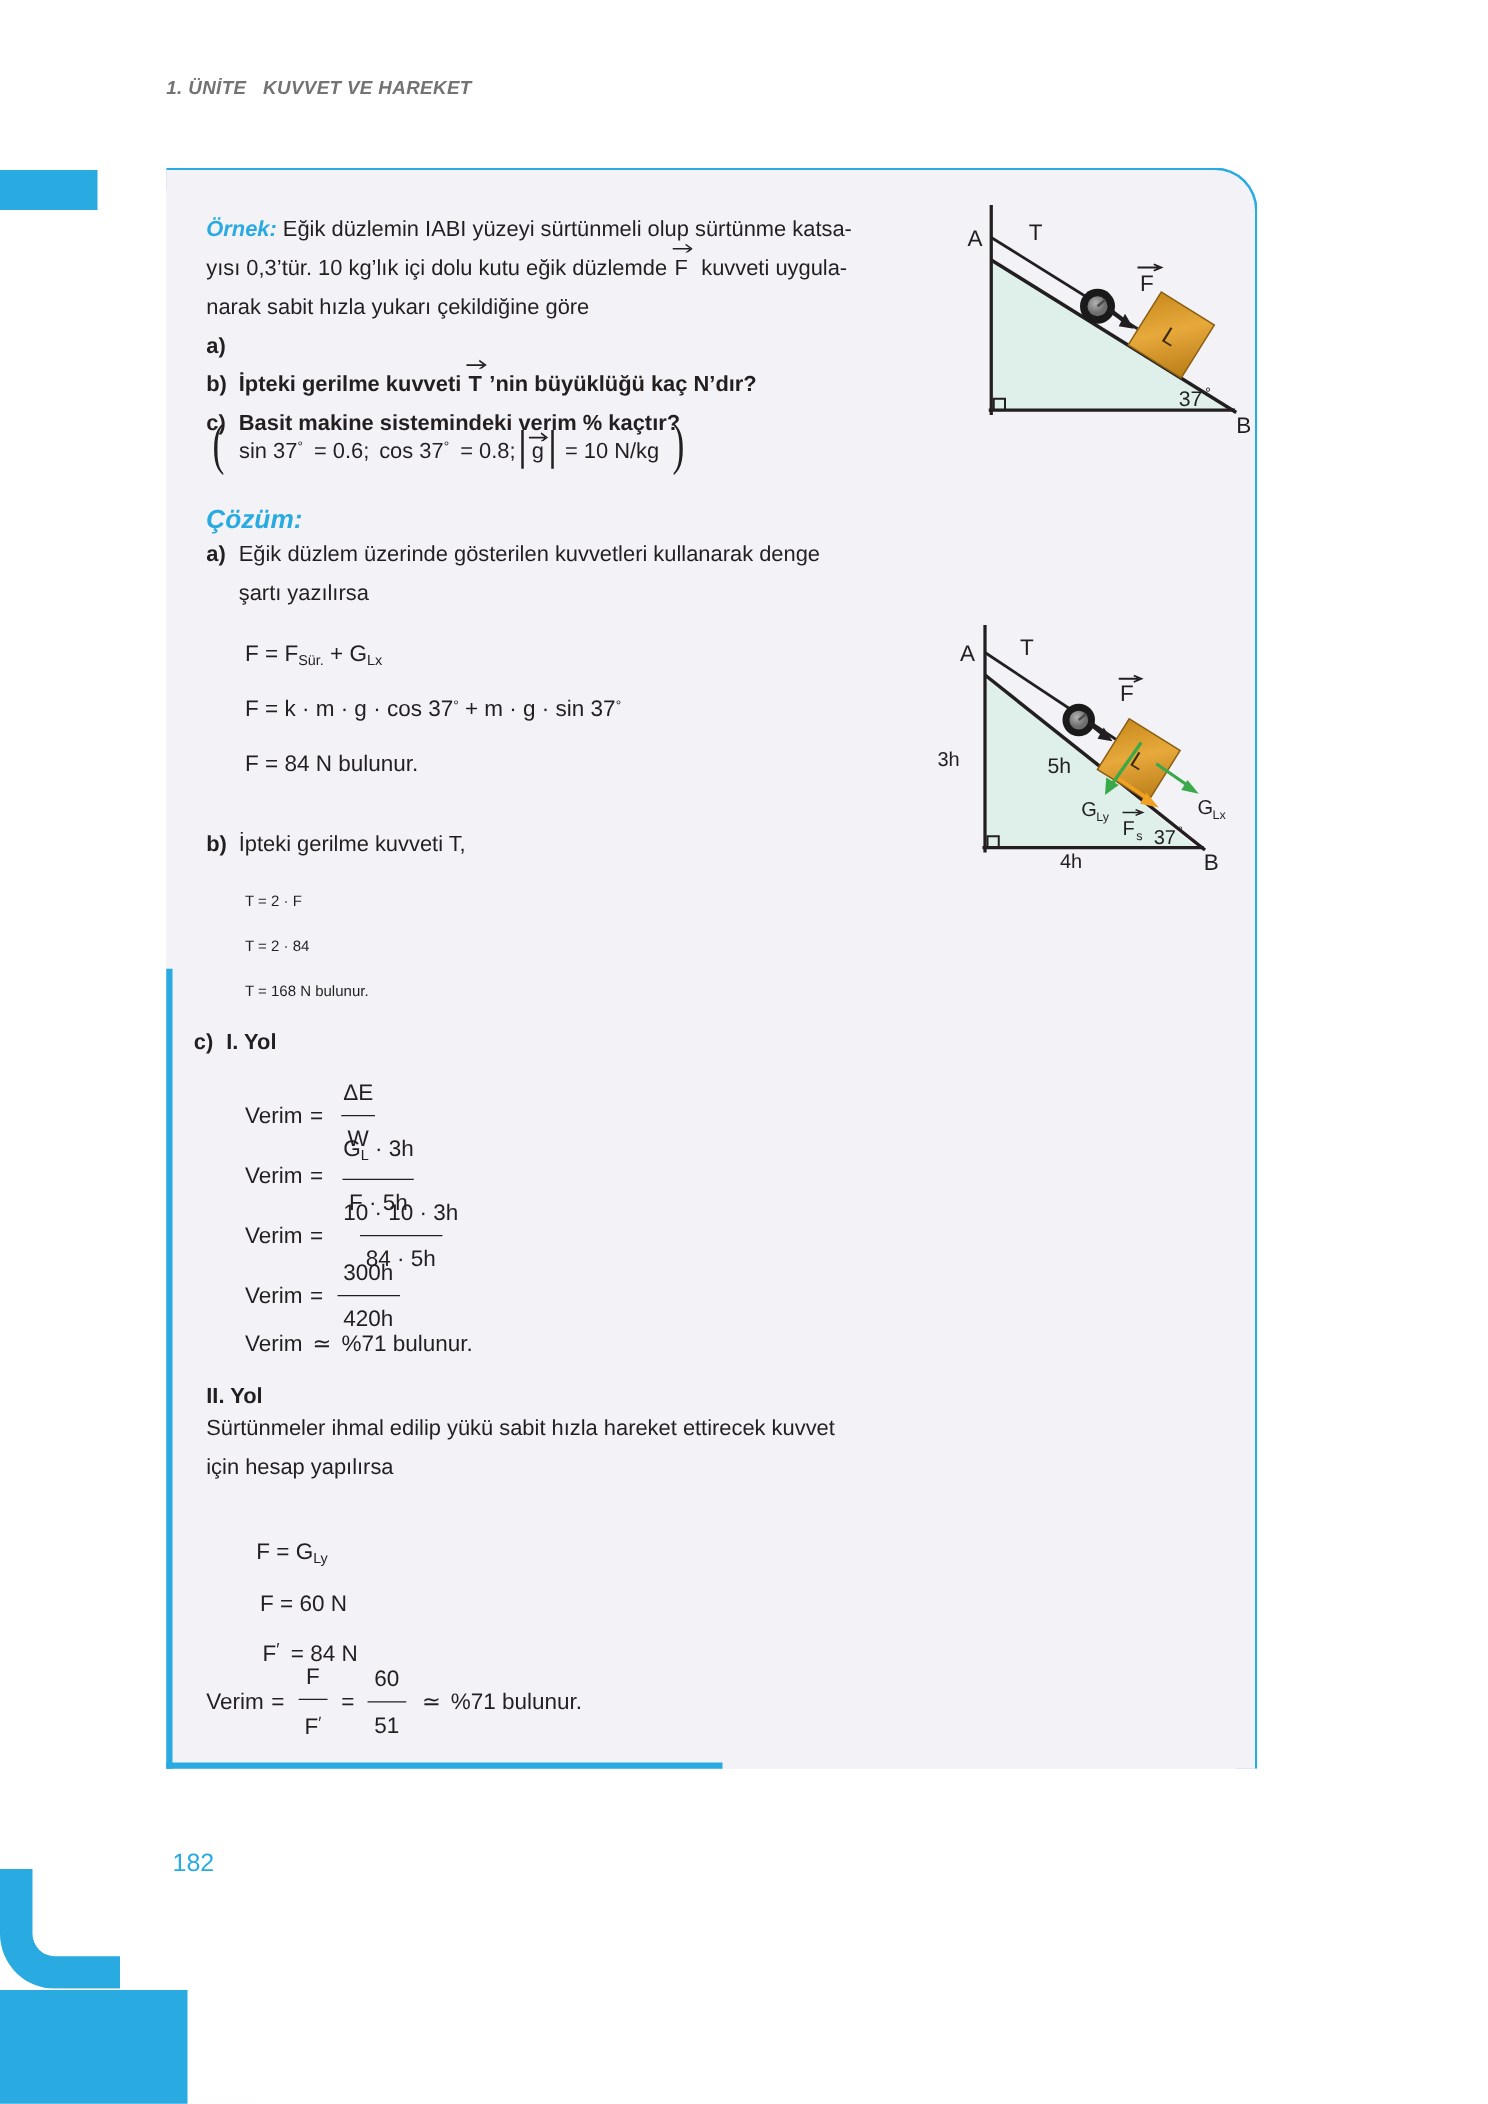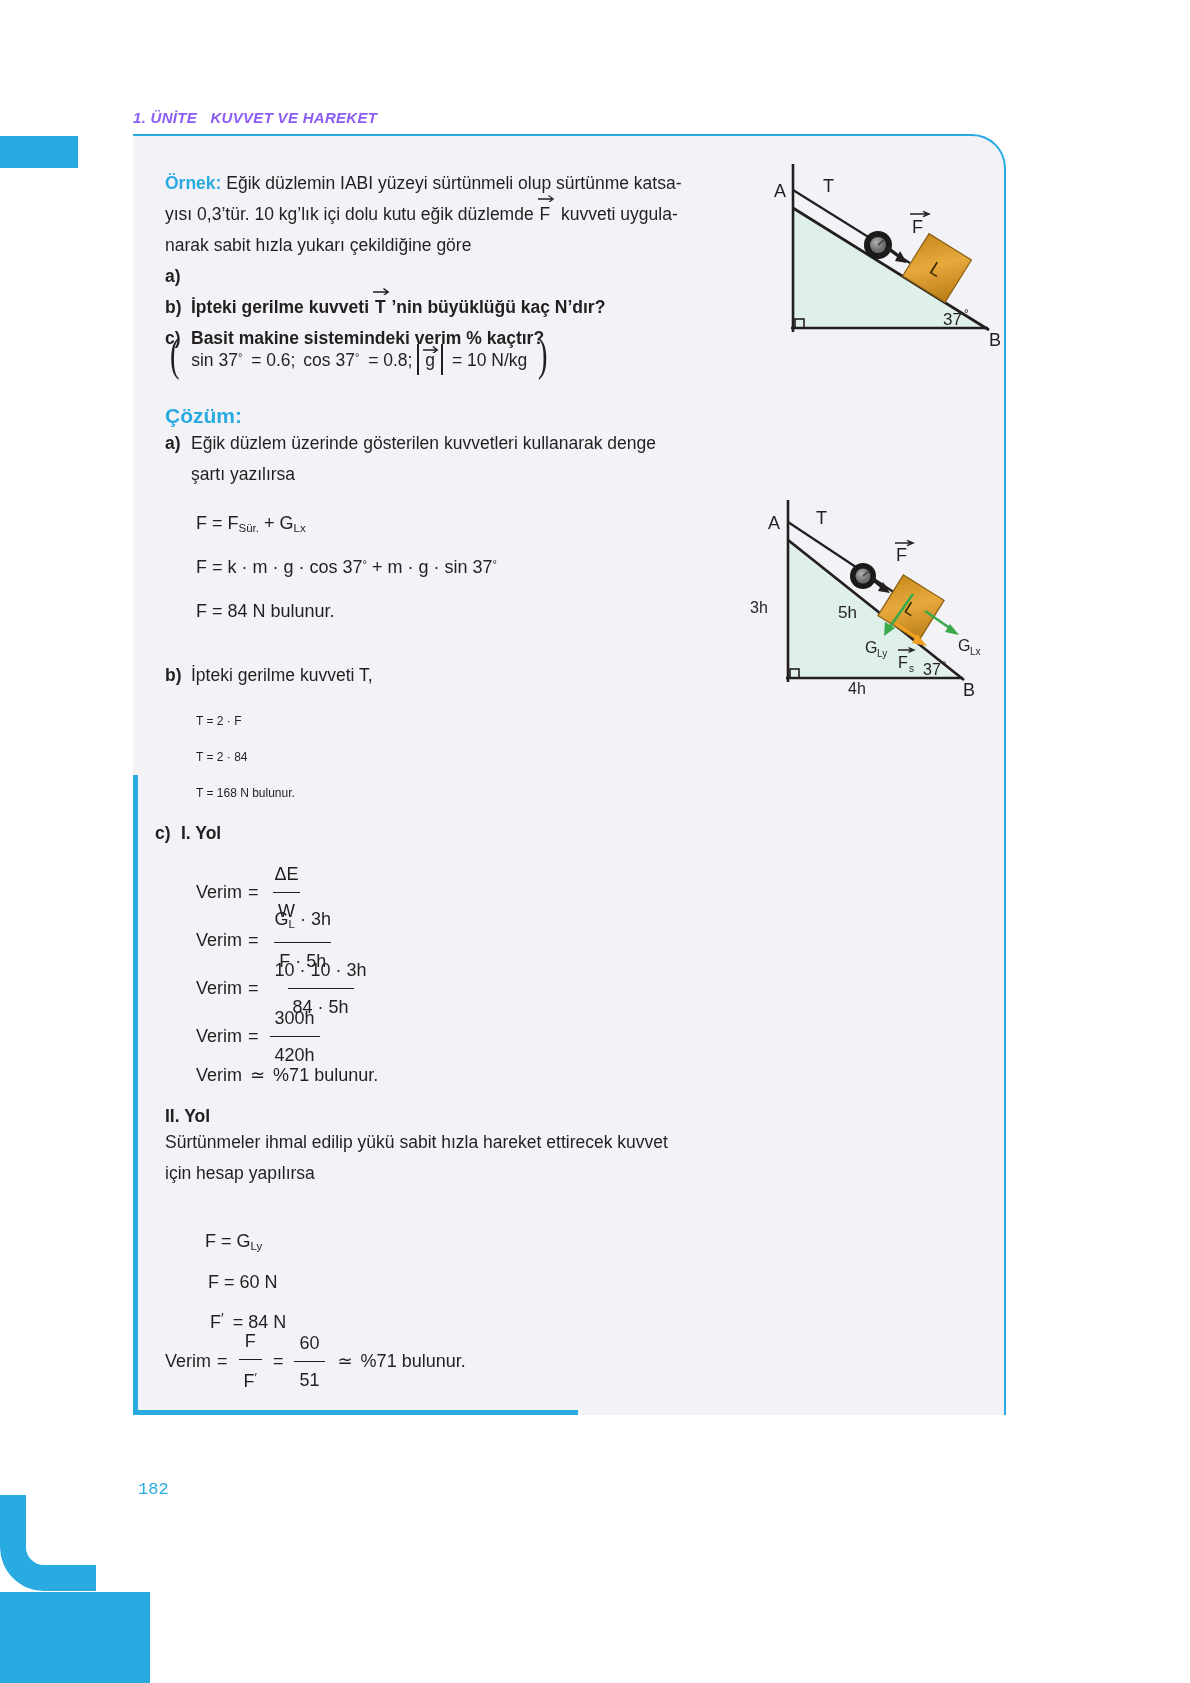--- a/index.html
+++ b/index.html
@@ -11,21 +11,21 @@
     position: relative;
     overflow: hidden;
     color: #231f20;
   }
 
   
   .run-head {
     position:absolute; left:133px; top:62px;
     font-style: italic; font-weight: bold;
     font-size: 15px; letter-spacing: .3px;
-    color:#8b5cf6; white-space: pre; margin-top: 47px;
+    color:#737373; white-space: pre;
   }
 
   
   .cyan-tab {
     position:absolute; left:0; top:136px;
     width:78px; height:32px; background:#29abe2;
   }
   .cyan-corner {
     position:absolute; left:0px; top:1495px;
     width:96px; height:96px;
@@ -35,21 +35,21 @@
   }
   .cyan-corner2{
     position:absolute; left:0px; top:1592px;
     width:150px; height:92px; background:#29abe2;
     border-top-left-radius:0px;
   }
 
   
   .page-num {
     position:absolute; left:138px; top:1480px;
-    font-size:17px; color:#29abe2; font-weight:400;font-family:Liberation Mono, monospace;
+    font-size:20px; color:#29abe2; font-weight:400;
   }
 
   
   .card {
     position:absolute; left:133px; top:134px;
     width:873px; height:1281px;
     background:#f2f2f7;
     border-top:2.5px solid #29abe2;
     border-right:2.5px solid #29abe2;
     border-top-right-radius:34px;
@@ -60,21 +60,21 @@
   }
   .card-bot-bar{
     position:absolute; left:133px; top:1410px;
     width:445px; height:5px; background:#29abe2;
   }
 
   
   .blk { position:absolute; }
   .t  { font-size:17.5px; line-height:31px; color:#231f20; }
   .b  { font-weight:bold; }
-  .cy { color:#29abe2; font-weight:bold; }
+  .cy { color:#29abe2; font-weight:bold;font-style:italic; }
 
   .sub { font-size:11.5px; vertical-align:-3px; }
   .sup { font-size:11px; vertical-align:5px; }
   .vecwrap { position:relative; display:inline-block; padding:0 1px;}
   .vecwrap .arrowbar{
     position:absolute; left:-1px; right:-3px; top:-5px; height:8px;
   }
   .vecwrap .arrowbar svg{ display:block; width:100%; height:100%; }
 
   

